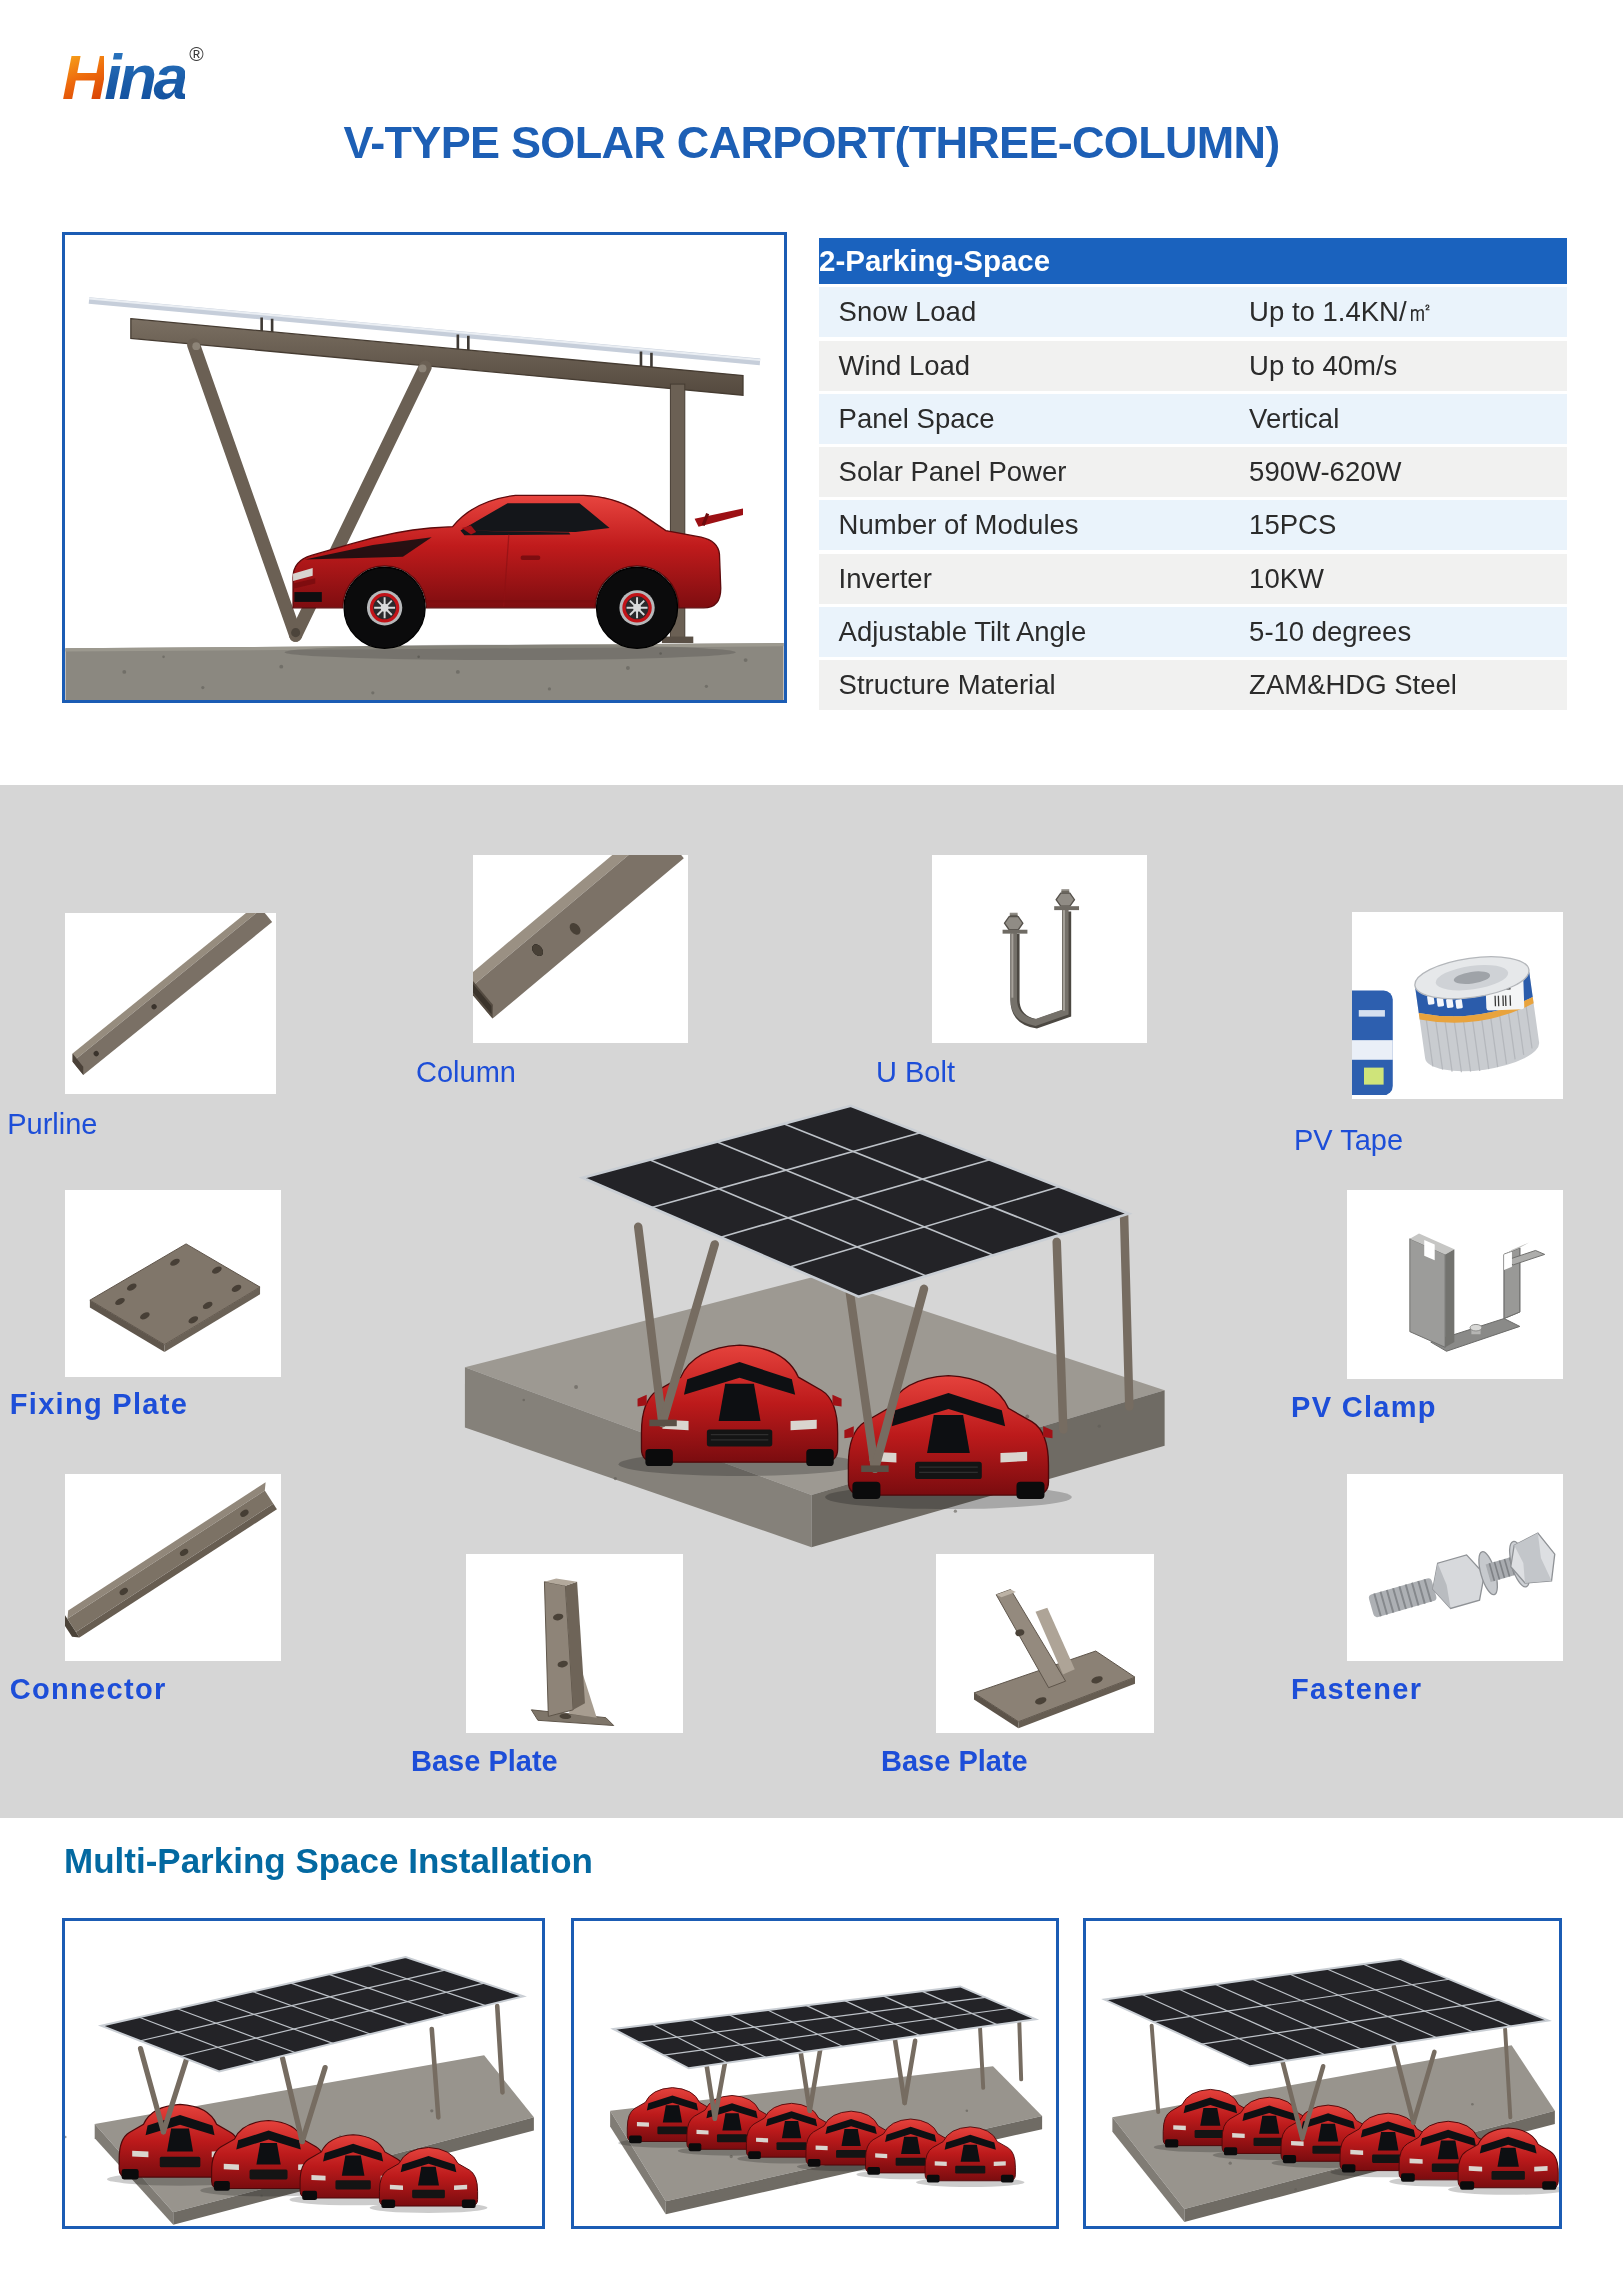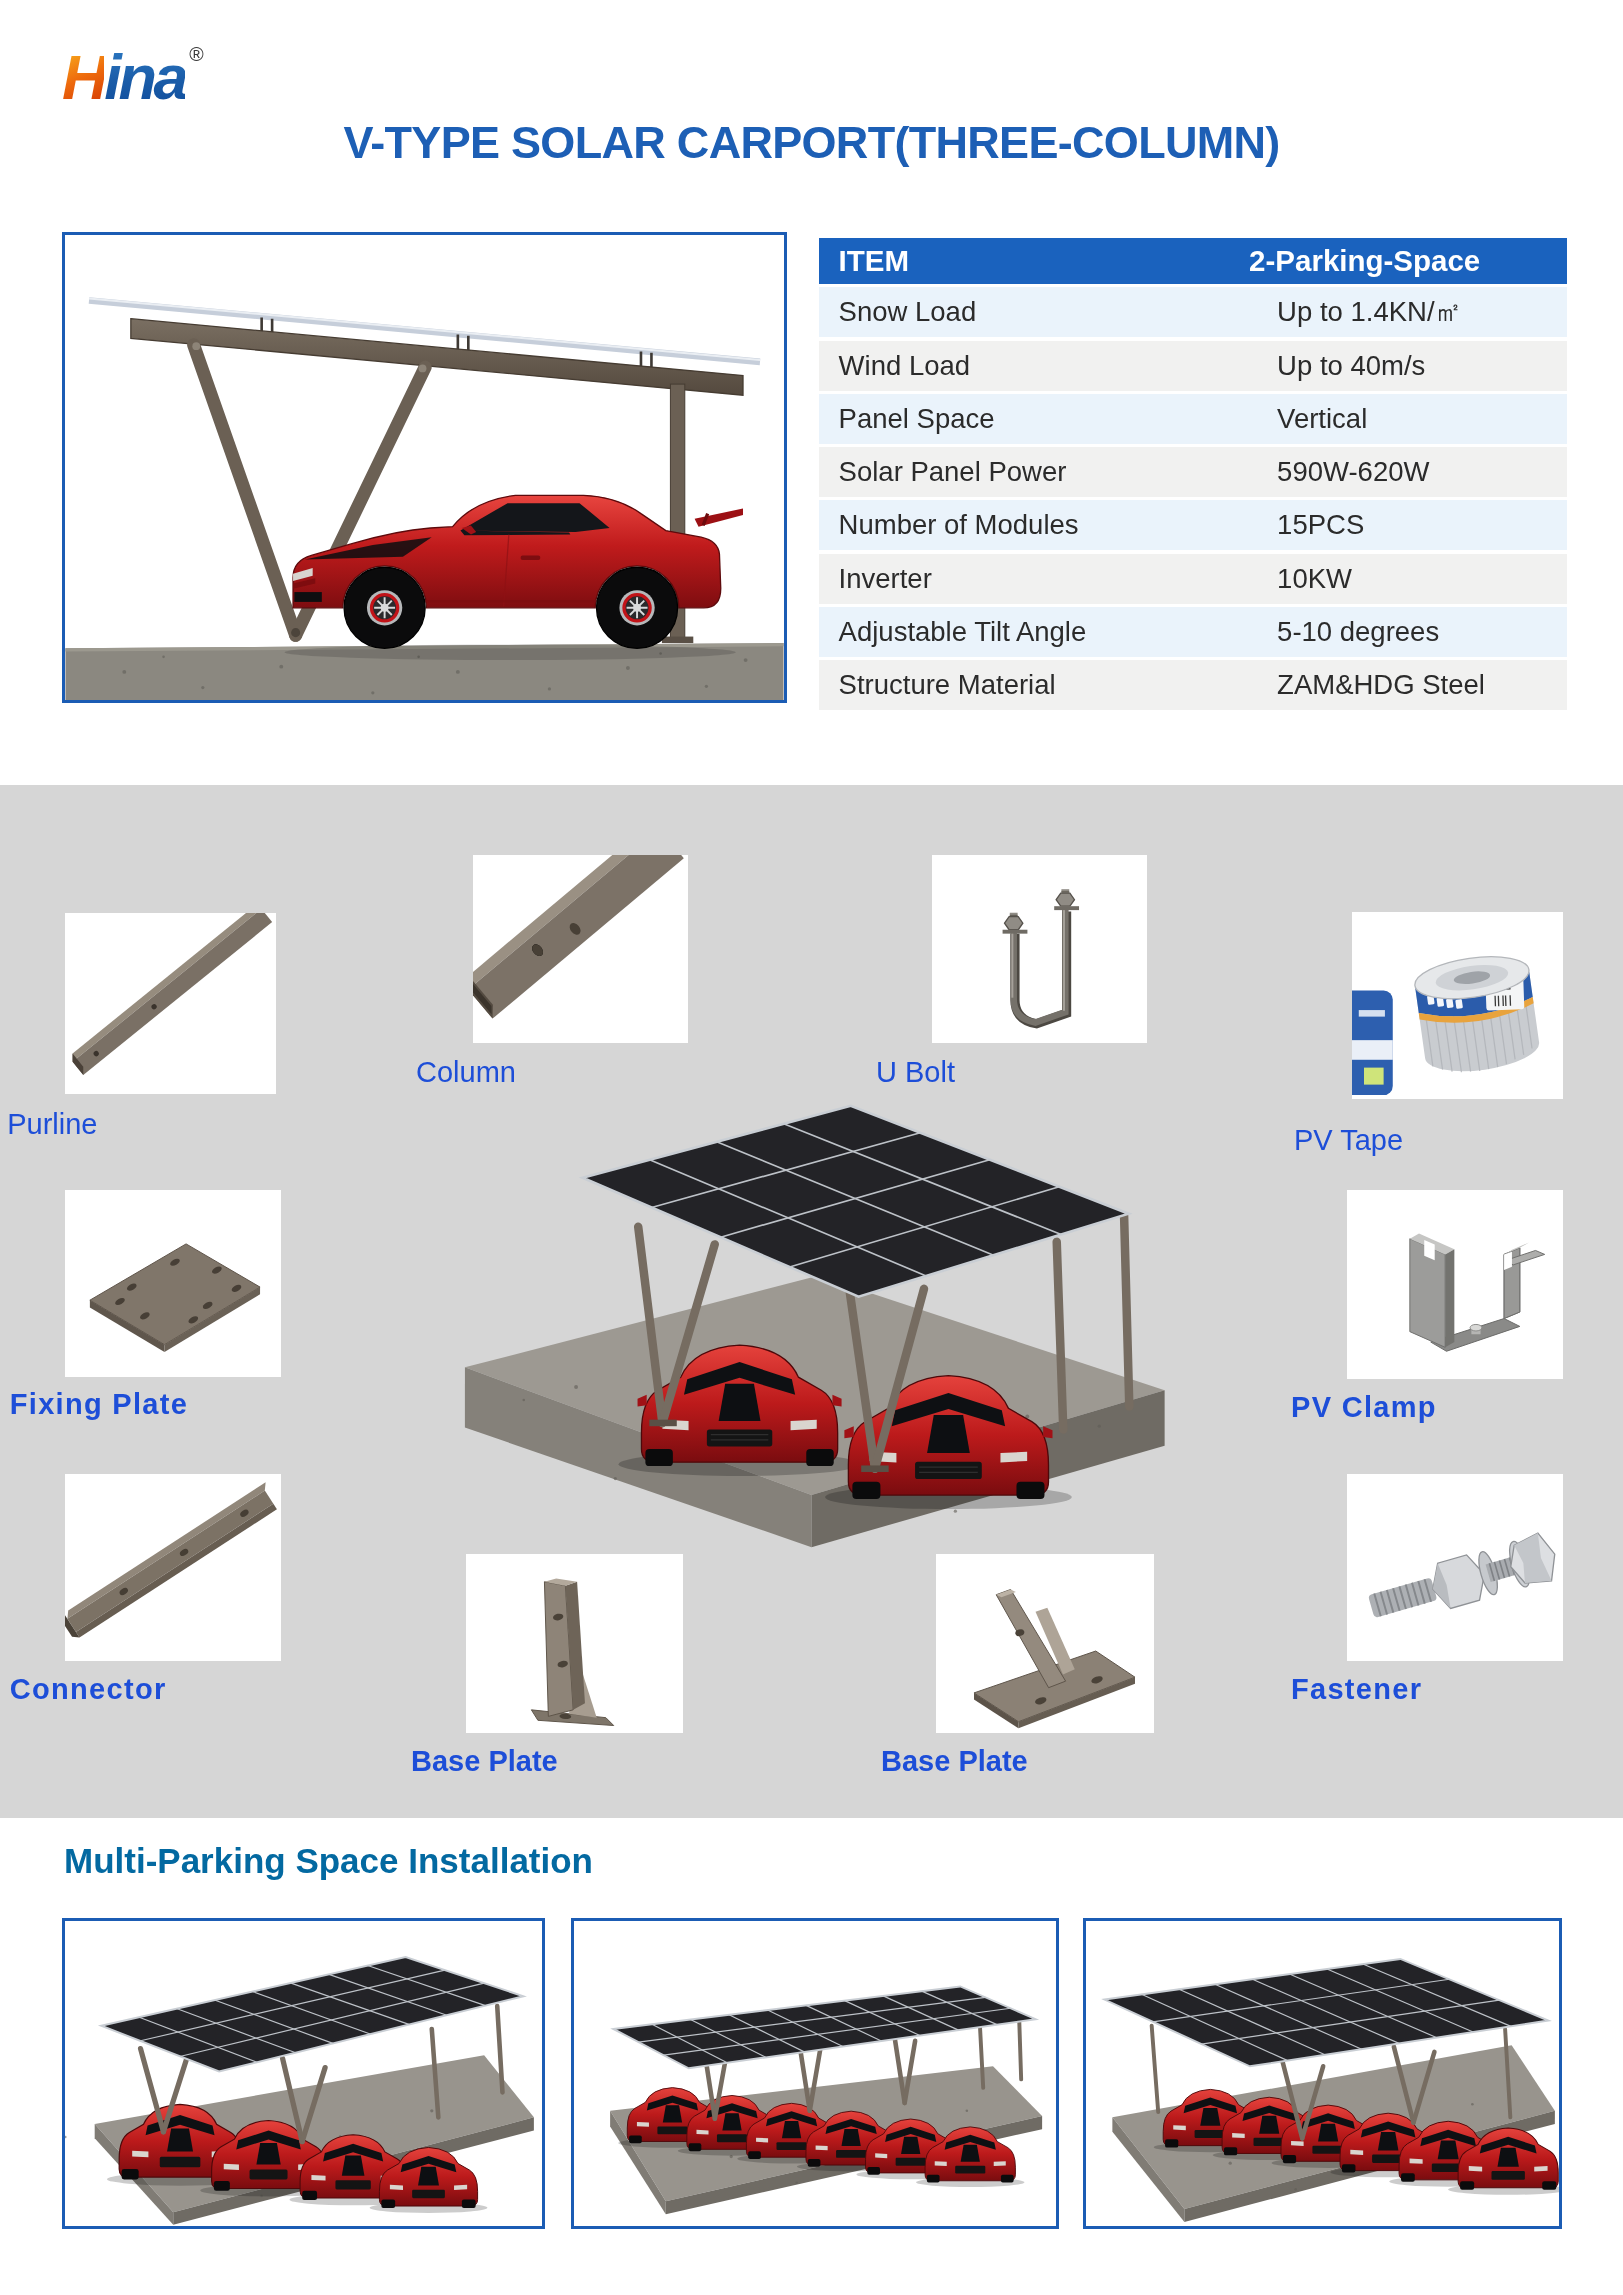--- a/index.html
+++ b/index.html
@@ -32,21 +32,21 @@
     border:3.9px solid #1B5CB4;background:#ffffff;}
   .hero-box svg{width:100%;height:100%;display:block;}
 
   
   .spec-table{position:absolute;left:819px;top:238px;width:748px;}
   .spec-head{display:flex;height:46px;background:#1A62BE;margin-bottom:3.3px;}
   .spec-head .c1,.spec-head .c2{display:flex;align-items:center;color:#ffffff;
     font-weight:700;font-size:29.5px;}
   .c1{width:57.5%;padding-left:19.6px;box-sizing:border-box;}
   .c2{flex:1;text-align:center;}
-  .spec-row{display:flex;height:50px;margin-bottom:3.3px;gap:28px;}
+  .spec-row{display:flex;height:50px;margin-bottom:3.3px;}
   .spec-row:nth-child(odd){background:#F1F1F0;}
   .spec-row:nth-child(even){background:#EAF3FB;}
   .spec-row .c1,.spec-row .c2{display:flex;align-items:center;font-size:27.5px;color:#2B2B2B;}
 
   
   .mid-section{position:absolute;left:0;top:785px;width:1623px;height:1033px;background:#D6D6D6;}
   .card{position:absolute;background:#ffffff;}
   .card svg{width:100%;height:100%;display:block;}
   .comp-label{position:absolute;width:327px;font-size:29px;color:#1d4ed8;}
   .lbl-plain{font-weight:400;}
@@ -160,21 +160,20 @@
             <path d="M554,192 L554,224 M538,208 L570,208 M543,197 L565,219 M565,197 L543,219"></path>
           </g>
           <circle cx="554" cy="208" r="6" fill="#d9dadb"></circle>
         </g>
       </g>
     </svg>
   </div>
 
   <div class="spec-table">
     <div class="spec-head">
-      <div class="c1">ITEM</div>
       <div class="c2">2-Parking-Space</div>
     </div>
     <div class="spec-row">
       <div class="c1">Snow Load</div>
       <div class="c2">Up to 1.4KN/㎡</div>
     </div>
     <div class="spec-row">
       <div class="c1">Wind Load</div>
       <div class="c2">Up to 40m/s</div>
     </div>

